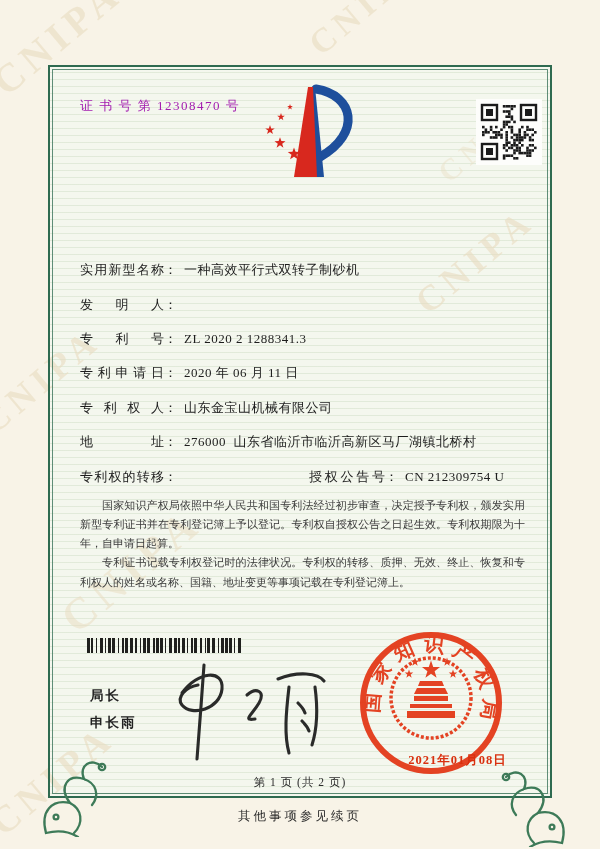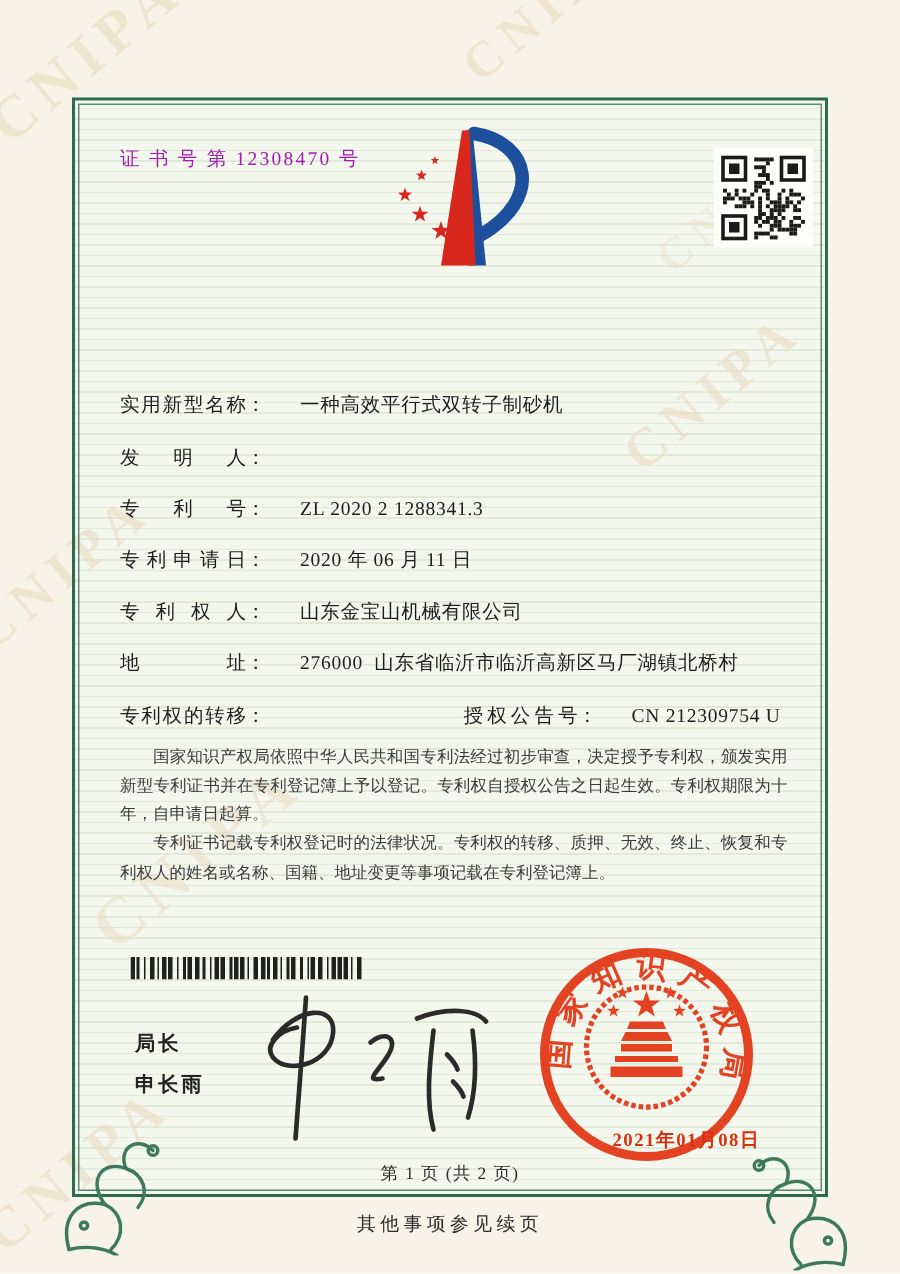--- a/index.html
+++ b/index.html
@@ -33,21 +33,21 @@
   .qr-wrap { position:absolute; left:426px; top:32px; width:66px; height:66px; background:#fdfdfb;
              display:flex; align-items:center; justify-content:center; }
 
   .doc-title { position:absolute; left:0; top:106px; width:100%; text-align:center;
                font-size:33px; font-weight:700; letter-spacing:8px; color:#161616; }
 
   .fields { position:absolute; left:30px; top:186px; width:444px; }
   .field-row { height:34.4px; display:flex; align-items:center; font-size:13px; color:#1d1d1d; }
   .f-label { display:inline-block; width:84px; text-align:justify; text-align-last:justify; letter-spacing:0; }
   .f-colon { margin:0 2px 0 0; }
-  .f-value { margin-left:21px; letter-spacing:.5px; white-space:pre; }
+  .f-value { margin-left:5px; letter-spacing:.5px; white-space:pre; }
   .grant-row { position:relative; }
   .grant-2 { position:absolute; left:229px; display:flex; align-items:center; }
   .grant-2 .f-label { width:76px;font-family:Liberation Mono, monospace; }
 
   .paras { position:absolute; left:30px; top:429px; width:445px; font-size:11px; line-height:1.74;
            color:#3a3a3a; text-align:justify; }
   .paras p { text-indent:2em; }
 
   .barcode { position:absolute; left:37px; top:571px; width:156px; height:15px; display:flex; overflow:hidden; }
   .barcode i { display:inline-block; height:100%; }

